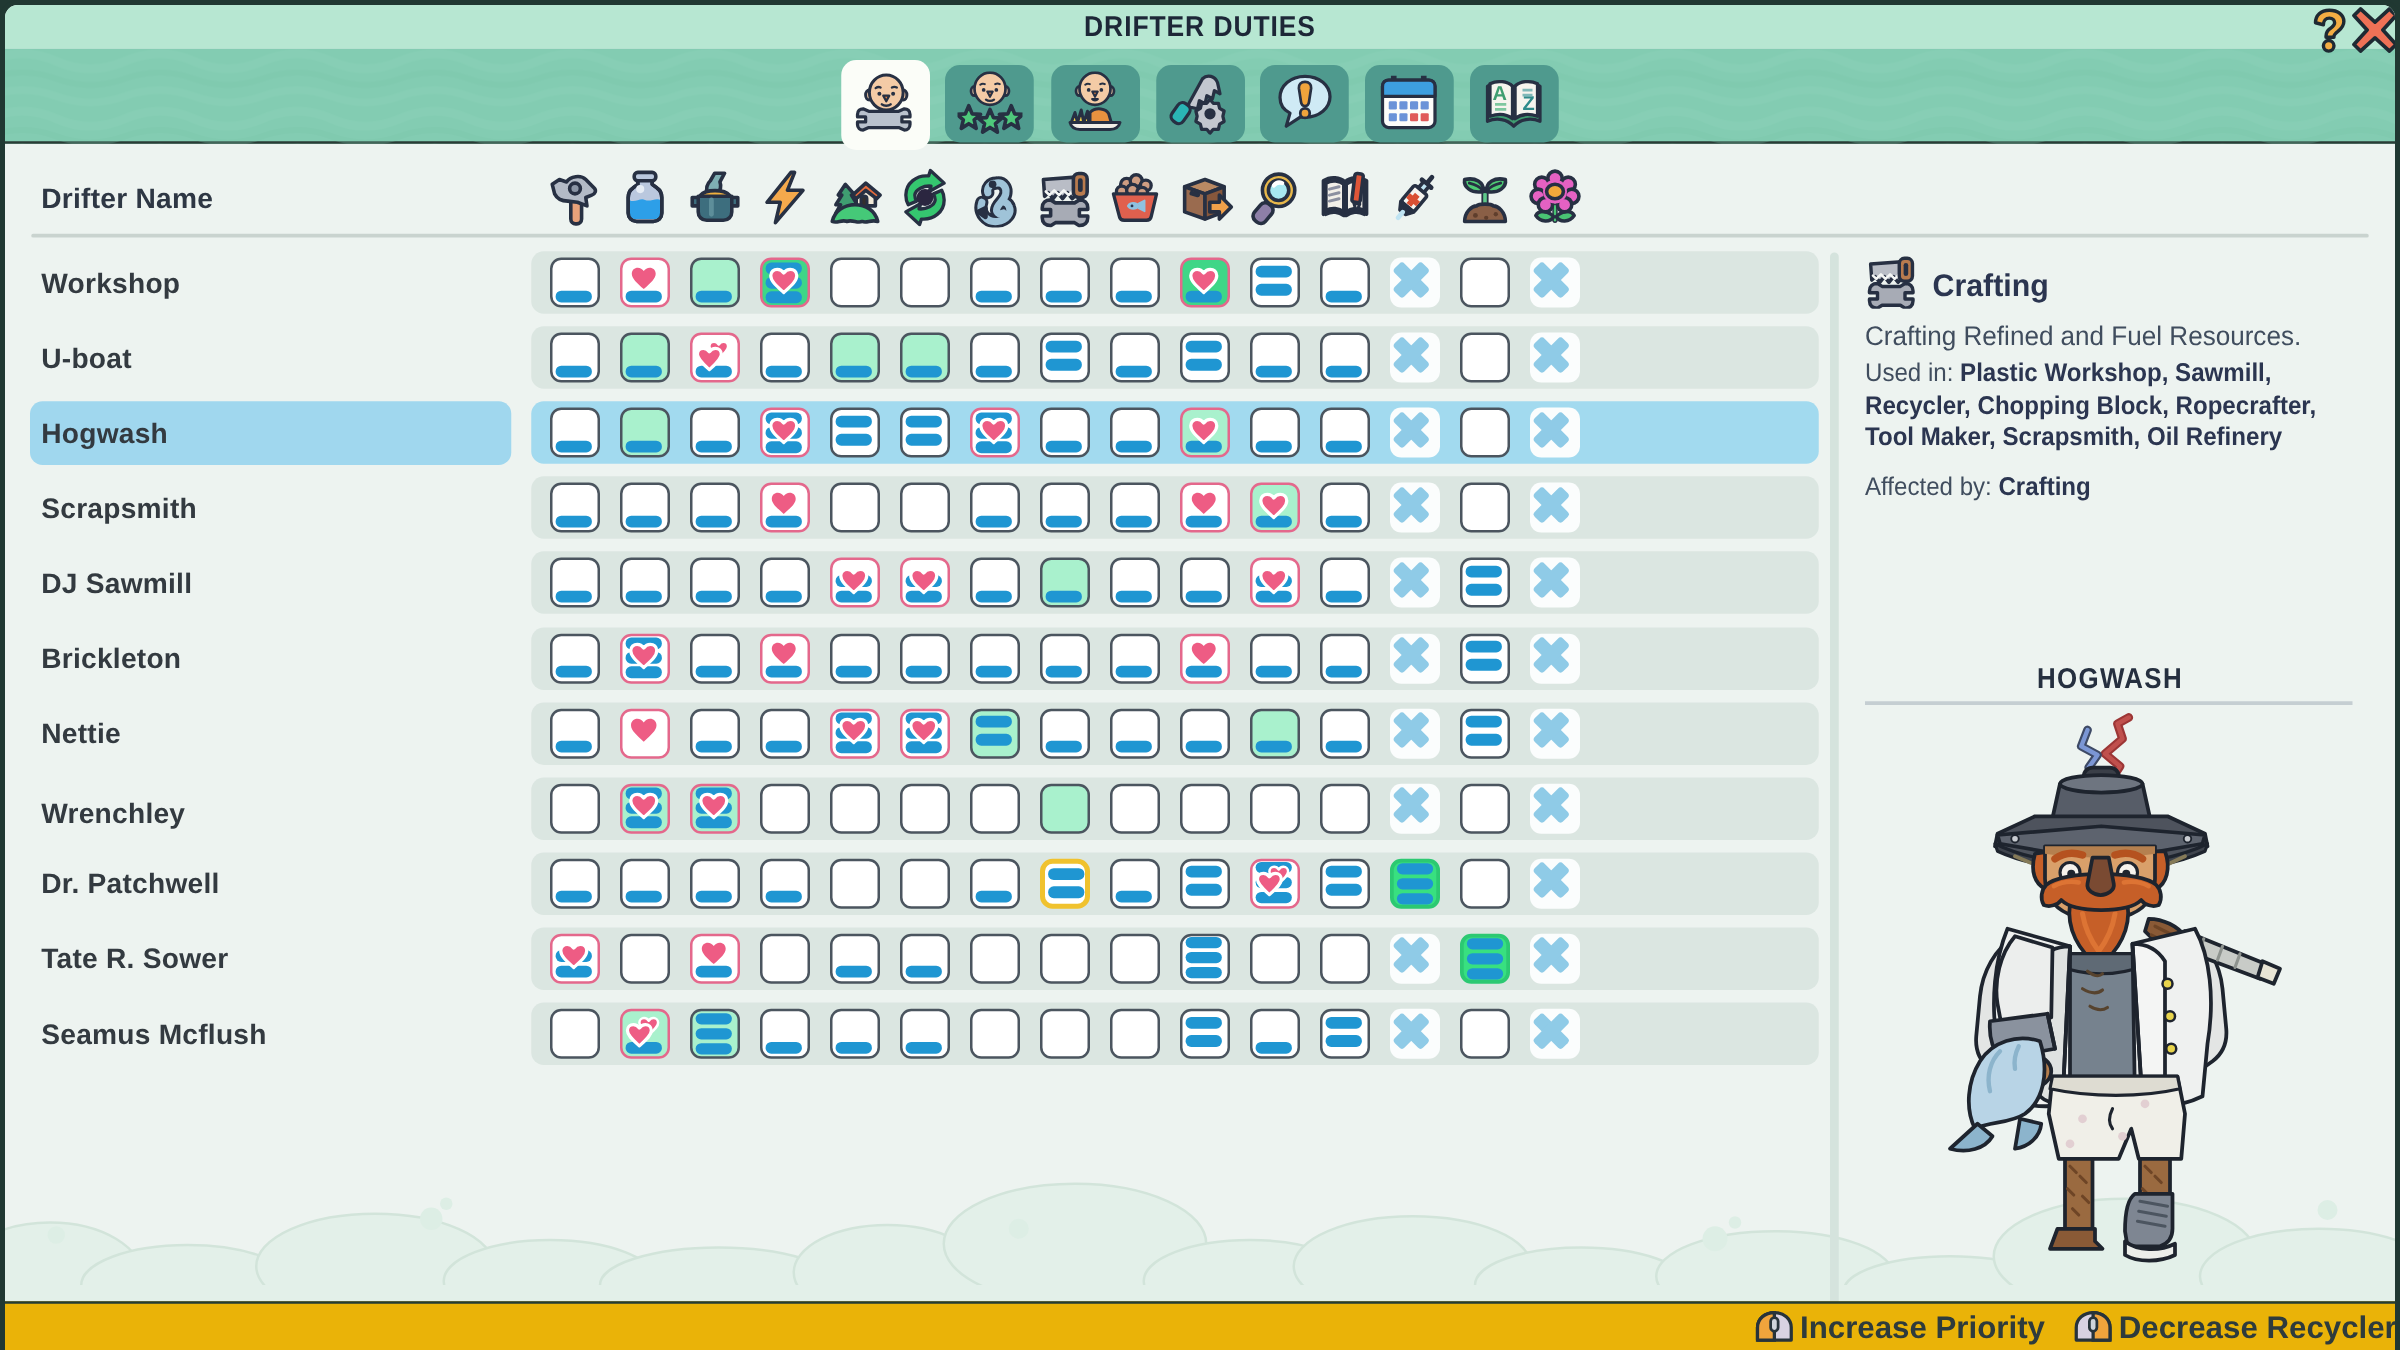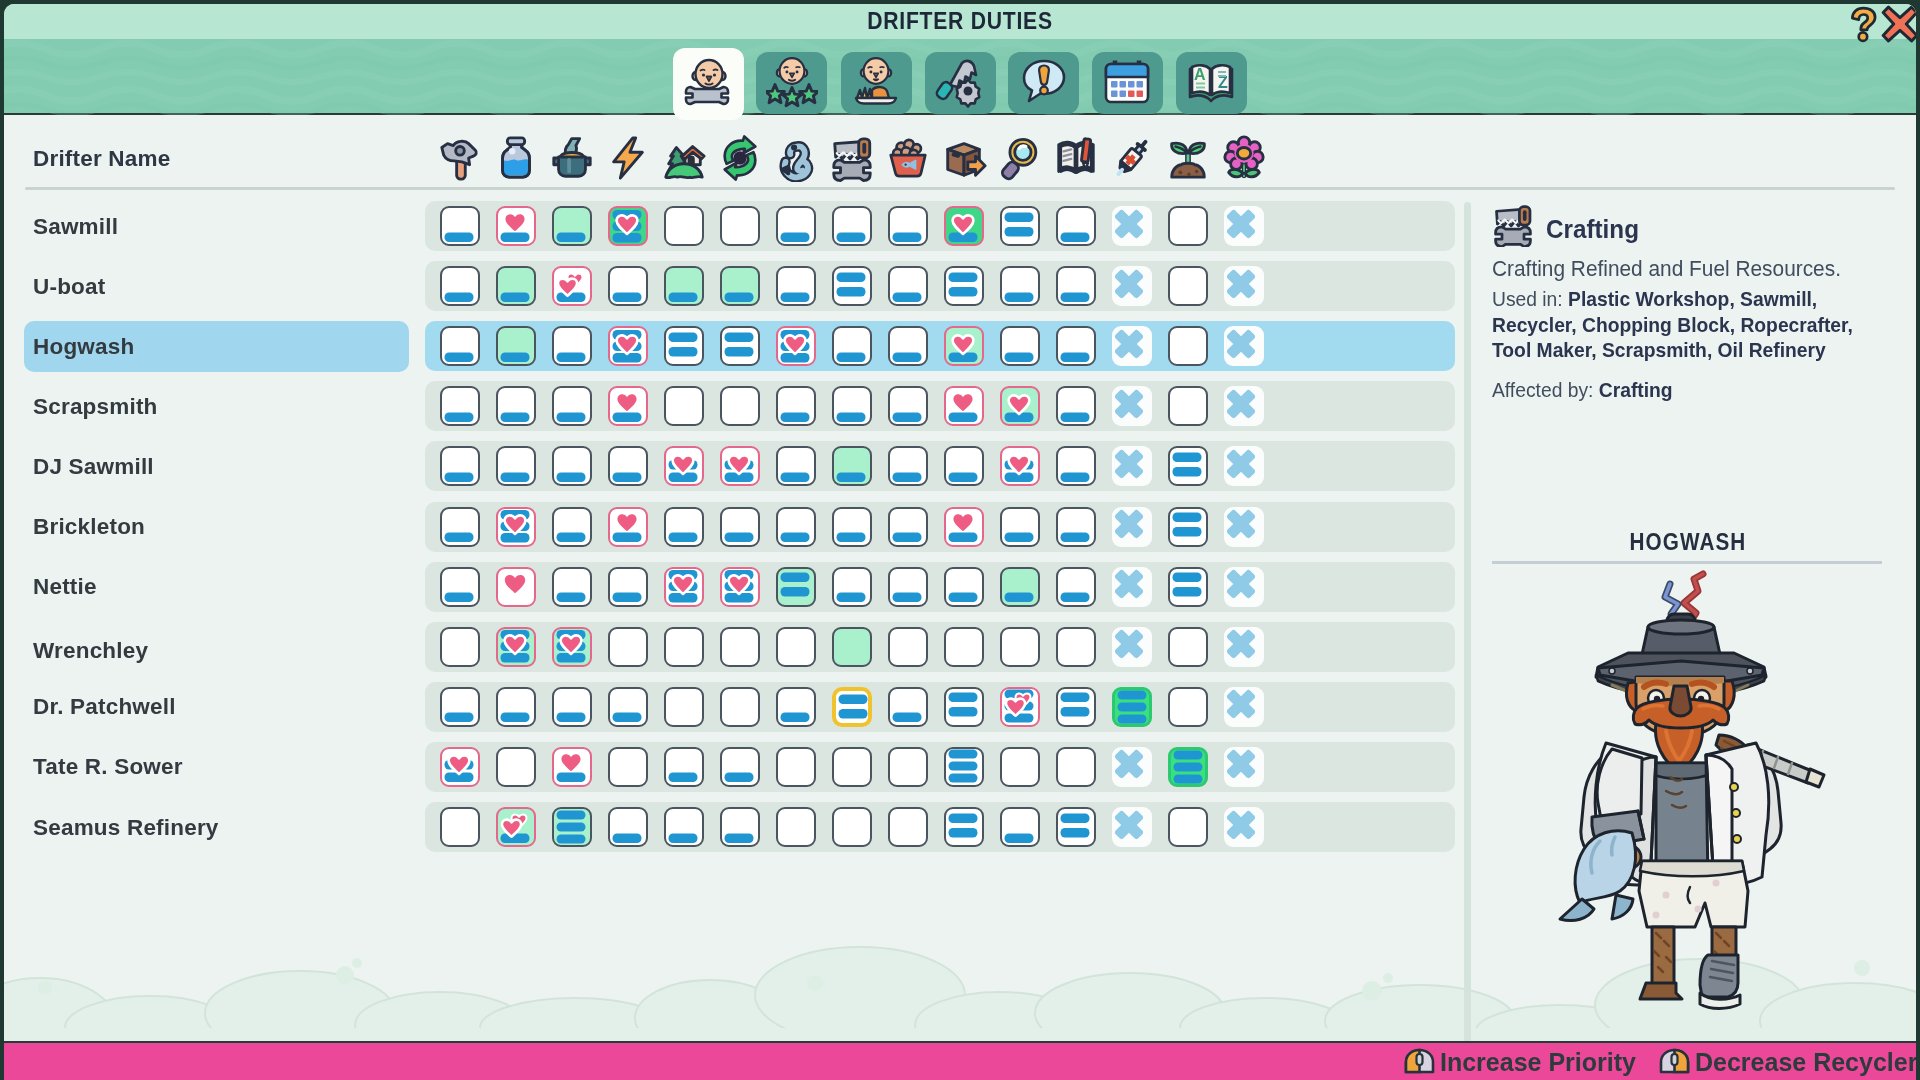--- a/index.html
+++ b/index.html
@@ -28,21 +28,21 @@
 #dnhdr {position:absolute;left:33px;top:36px;font-size:22.5px;font-weight:bold;color:#2e3744;letter-spacing:0.2px}
 #hdrline {position:absolute;left:25px;top:76.5px;width:1870px;height:3px;background:#c9d3cf;border-radius:2px}
 #vsep {position:absolute;left:1464px;top:92px;width:7px;height:842px;background:#d5e3dd;border-radius:4px}
 #rtitle {position:absolute;left:1546px;top:105px;font-size:25px;font-weight:bold;color:#2b3550;transform:scaleX(0.97);transform-origin:left}
 #rdesc {position:absolute;left:1492px;top:147px;font-size:21.5px;color:#404d5e;transform:scaleX(0.97);transform-origin:left;white-space:nowrap}
 #rused {position:absolute;left:1492px;top:176px;font-size:20.5px;line-height:25.5px;color:#404d5e;transform:scaleX(0.94);transform-origin:left;white-space:nowrap}
 #rused b,#raff b {color:#2b3550}
 #raff {position:absolute;left:1492px;top:268px;font-size:20.5px;color:#404d5e;transform:scaleX(0.94);transform-origin:left}
 #hogname {position:absolute;left:1492px;width:392px;top:419px;text-align:center;font-size:23px;font-weight:bold;letter-spacing:1.2px;color:#252f3f;transform:scaleX(0.9)}
 #hogline {position:absolute;left:1492px;top:451px;width:390px;height:3px;background:#c5ced2}
-#bottombar {position:absolute;left:-4px;right:-4px;bottom:0;height:39.5px;background:#ec4899;border-top:2.5px solid #233c36}
+#bottombar {position:absolute;left:-4px;right:-4px;bottom:0;height:39.5px;background:#eab308;border-top:2.5px solid #233c36}
 .bbtxt {position:absolute;font-size:25px;font-weight:bold;color:#2e3b3c;top:5px}
 #clouds {position:absolute;left:-4px;bottom:37px;height:110px}
 </style></head><body>
 <div id="page">
     <svg id="clouds" width="1920" height="110" viewBox="0 0 1920 110">
       <ellipse cx="40" cy="90" rx="75" ry="45" fill="#e3f0e9" stroke="#d2e4da" stroke-width="2"></ellipse>
       <ellipse cx="150" cy="95" rx="85" ry="32" fill="#e3f0e9" stroke="#d2e4da" stroke-width="2"></ellipse>
       <ellipse cx="300" cy="80" rx="95" ry="42" fill="#e3f0e9" stroke="#d2e4da" stroke-width="2"></ellipse>
       <ellipse cx="440" cy="92" rx="85" ry="33" fill="#e3f0e9" stroke="#d2e4da" stroke-width="2"></ellipse>
       <ellipse cx="575" cy="95" rx="95" ry="30" fill="#e3f0e9" stroke="#d2e4da" stroke-width="2"></ellipse>
@@ -343,21 +343,21 @@
 <circle cx="38" cy="23" r="6" fill="#e561c3"></circle>
           <circle cx="16" cy="30" r="6" fill="#e561c3"></circle>
 <circle cx="32" cy="30" r="6" fill="#e561c3"></circle>
 <circle cx="24" cy="19" r="10" fill="#e561c3" stroke="none"></circle>
 <ellipse cx="24" cy="19" rx="7" ry="6" fill="#f2a93b"></ellipse>
         </g>
       </svg>
       <div id="dnhdr">Drifter Name</div>
       <div id="hdrline"></div>
       <div class="rowstrip" style="top:91.0px"></div>
-      <div class="dname" style="top:103.5px">Sawmill</div>
+      <div class="dname" style="top:103.5px">Workshop</div>
       <div class="cl" style="left:439.5px;top:96.0px">
         <svg width="40" height="40" viewBox="0 0 40 40" style="position:absolute;left:-2.5px;top:-2.5px">
           <rect x="5.5" y="26.5" width="29" height="9.5" rx="4.5" fill="#1f96d2"></rect>
         </svg>
       </div>
       <div class="cl pk" style="left:495.5px;top:96.0px">
         <svg width="40" height="40" viewBox="0 0 40 40" style="position:absolute;left:-2.5px;top:-2.5px">
           <rect x="5.5" y="26.5" width="29" height="9.5" rx="4.5" fill="#1f96d2"></rect>
           <path transform="translate(20,16.5) scale(0.92) translate(-12,-10.5)" d="M12 20 C6 14.5 1.6 10.8 1.6 6.6 C1.6 3.4 4 1.4 6.8 1.4 C8.9 1.4 10.8 2.6 12 4.4 C13.2 2.6 15.1 1.4 17.2 1.4 C20 1.4 22.4 3.4 22.4 6.6 C22.4 10.8 18 14.5 12 20 Z" fill="#ee5c84" stroke="#fff" stroke-width="0" stroke-linejoin="round"></path>
         </svg>
@@ -1120,21 +1120,21 @@
       </div>
       <div class="cl xc" style="left:1223.5px;top:636.9px">
         <svg width="40" height="40" viewBox="0 0 40 40">
           <g fill="#8fcbe7">
             <rect x="4" y="14.5" width="32" height="11" rx="3" transform="rotate(45 20 20)"></rect>
             <rect x="4" y="14.5" width="32" height="11" rx="3" transform="rotate(-45 20 20)"></rect>
           </g>
         </svg>
       </div>
       <div class="rowstrip" style="top:692.0px"></div>
-      <div class="dname" style="top:704.5px">Seamus Refinery</div>
+      <div class="dname" style="top:704.5px">Seamus Mcflush</div>
       <div class="cl" style="left:439.5px;top:697.0px"></div>
       <div class="cl mint pk" style="left:495.5px;top:697.0px">
         <svg width="40" height="40" viewBox="0 0 40 40" style="position:absolute;left:-2.5px;top:-2.5px">
           <rect x="5.5" y="26.5" width="29" height="9.5" rx="4.5" fill="#1f96d2"></rect>
           <path transform="translate(24,14) scale(0.72) translate(-12,-10.5)" d="M12 20 C6 14.5 1.6 10.8 1.6 6.6 C1.6 3.4 4 1.4 6.8 1.4 C8.9 1.4 10.8 2.6 12 4.4 C13.2 2.6 15.1 1.4 17.2 1.4 C20 1.4 22.4 3.4 22.4 6.6 C22.4 10.8 18 14.5 12 20 Z" fill="#ee5c84" stroke="#fff" stroke-width="2.8" stroke-linejoin="round"></path>
           <path transform="translate(16.5,21) scale(0.92) translate(-12,-10.5)" d="M12 20 C6 14.5 1.6 10.8 1.6 6.6 C1.6 3.4 4 1.4 6.8 1.4 C8.9 1.4 10.8 2.6 12 4.4 C13.2 2.6 15.1 1.4 17.2 1.4 C20 1.4 22.4 3.4 22.4 6.6 C22.4 10.8 18 14.5 12 20 Z" fill="#ee5c84" stroke="#fff" stroke-width="2.8" stroke-linejoin="round"></path>
         </svg>
       </div>
       <div class="cl mint" style="left:551.5px;top:697.0px">
         <svg width="40" height="40" viewBox="0 0 40 40" style="position:absolute;left:-2.5px;top:-2.5px">

